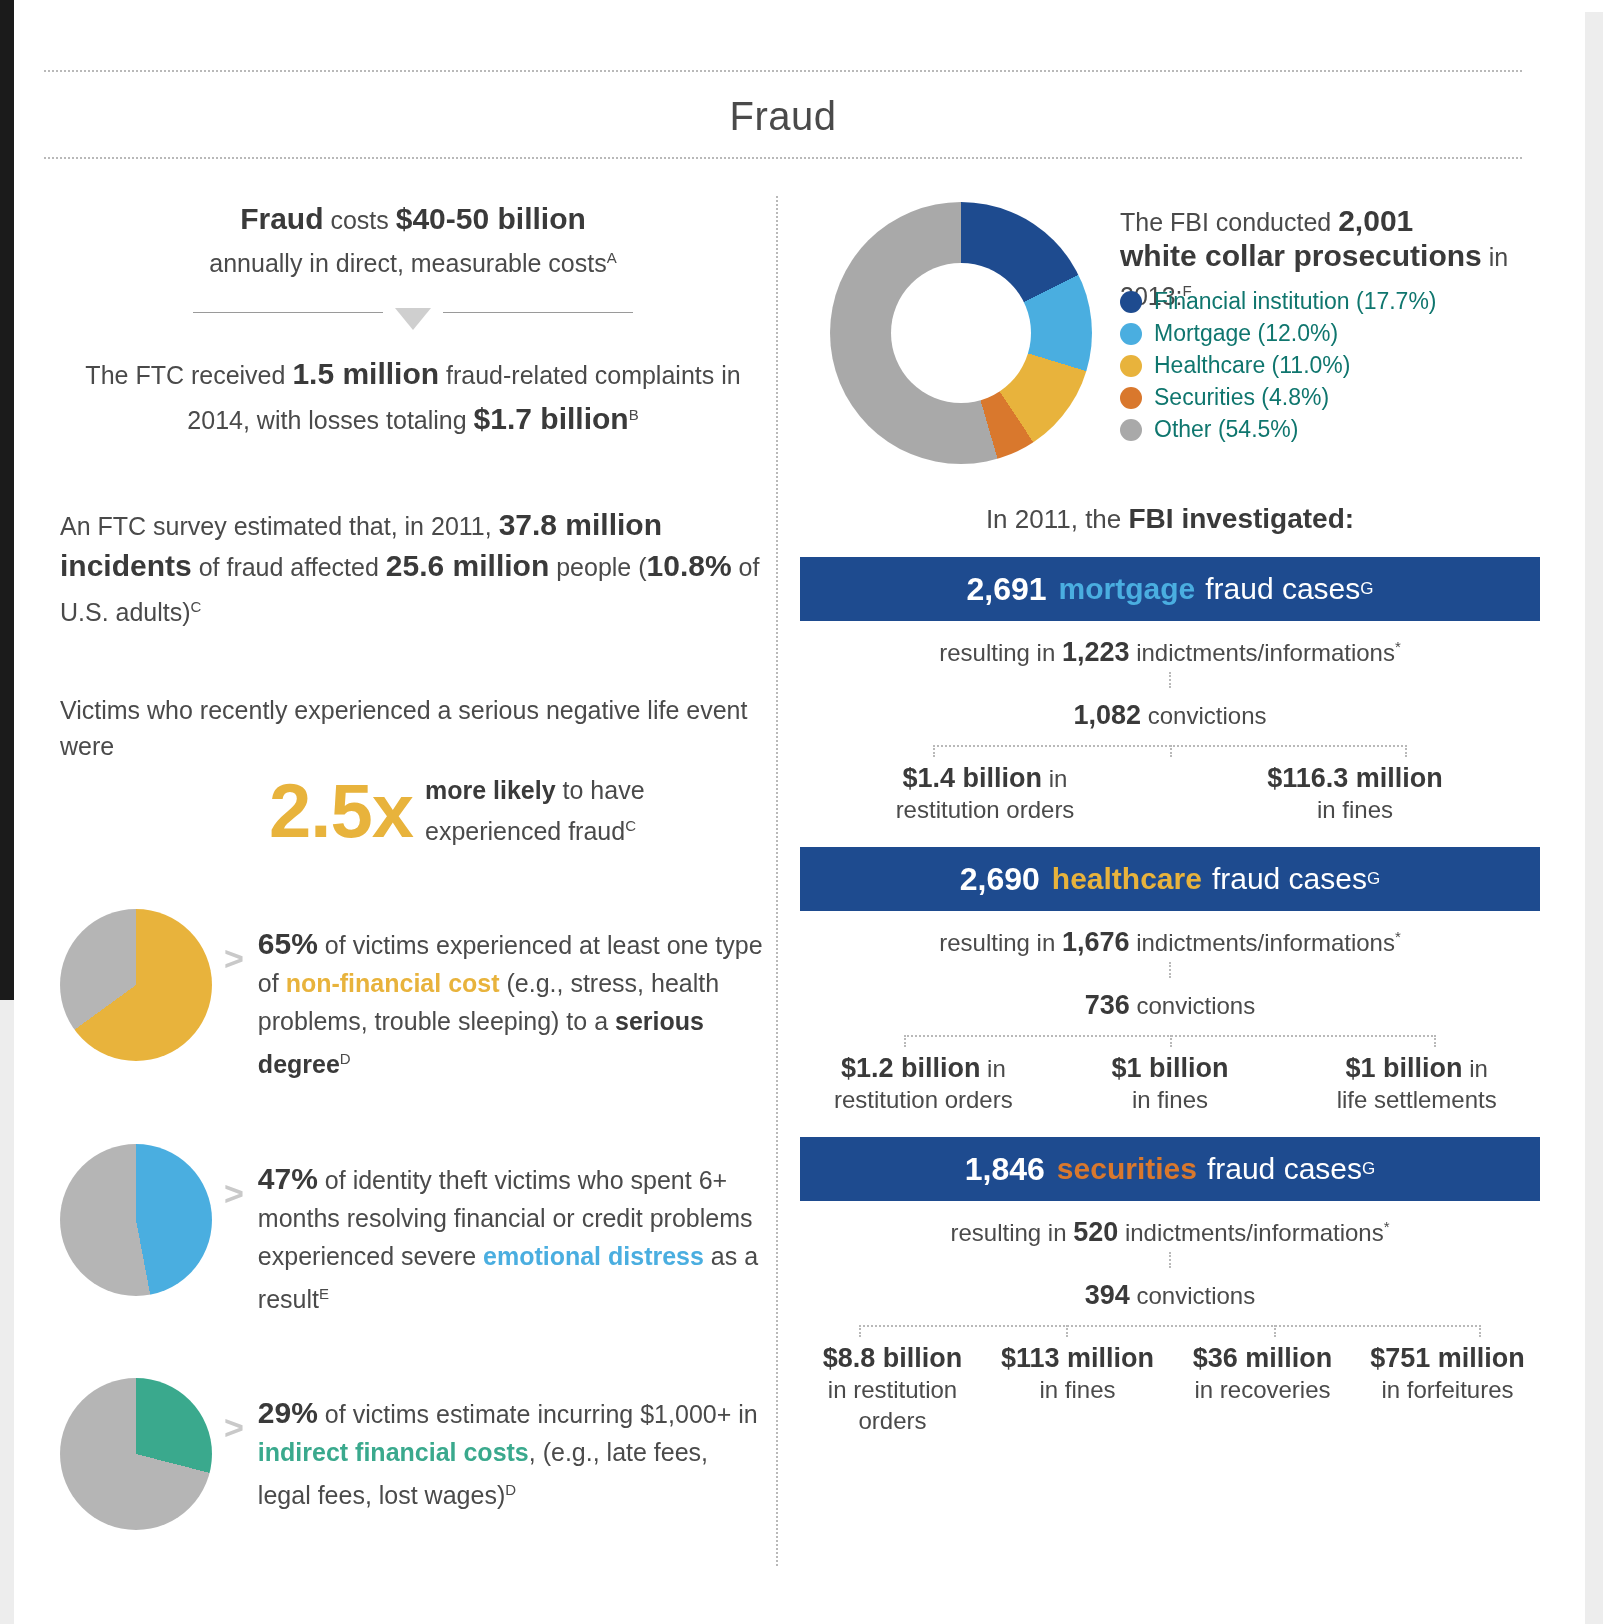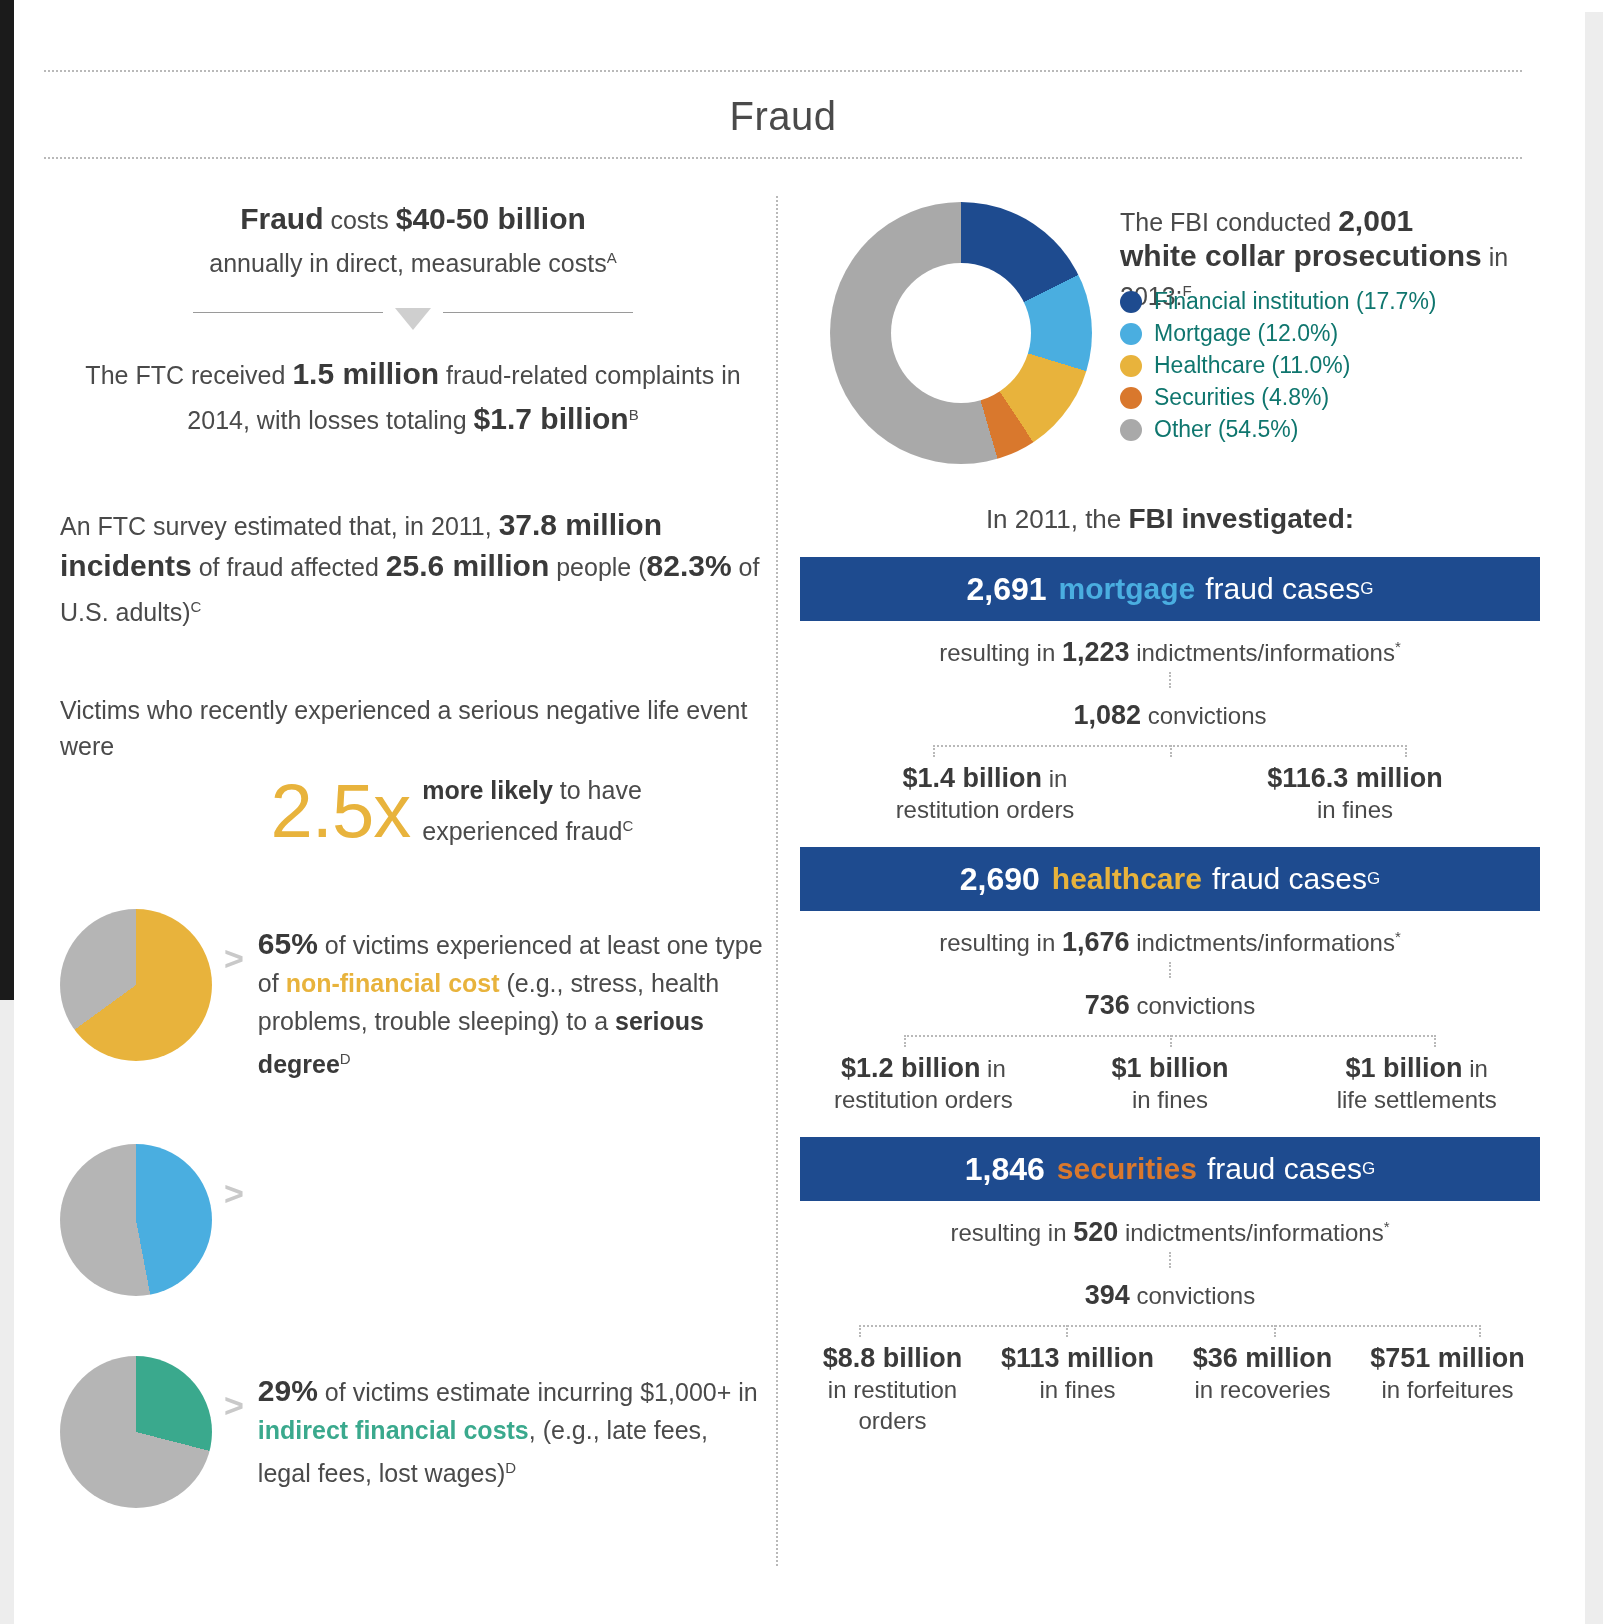--- a/index.html
+++ b/index.html
@@ -115,21 +115,21 @@
     display: flex;
     align-items: center;
     margin-top: 8px;
   }
   .mult-left {
     font-size: 25px; line-height: 36px; color: #4a4a4a;
     width: 250px; text-align: right; padding-right: 10px;
   }
   .mult-num {
     font-size: 76px;
-    font-weight: normal;
+    font-weight: bold;
     color: #e8b33c;
     letter-spacing: -1px;
     line-height: 76px;
     padding: 0 12px;
   }
   .mult-right { font-size: 25px; line-height: 36px; color: #4a4a4a; }
 
   
   .pie-row {
     display: flex;
@@ -274,21 +274,21 @@
       <div class="line-l"></div>
       <div class="tri"></div>
       <div class="line-r"></div>
     </div>
 
     <div class="para center block-2">
       <span>The FTC received </span><b style="font-size:30px">1.5 million</b><span> fraud-related complaints in 2014, with losses totaling </span><b style="font-size:30px">$1.7 billion</b><sup>B</sup>
     </div>
 
     <div class="para block-3">
-      <span>An FTC survey estimated that, in 2011, </span><b style="font-size:30px">37.8 million</b><span> </span><b style="font-size:30px">incidents</b><span> of fraud affected </span><b style="font-size:30px">25.6 million</b><span> people (</span><b style="font-size:30px">82.3%</b><span> of U.S. adults)</span><sup>C</sup>
+      <span>An FTC survey estimated that, in 2011, </span><b style="font-size:30px">37.8 million</b><span> </span><b style="font-size:30px">incidents</b><span> of fraud affected </span><b style="font-size:30px">25.6 million</b><span> people (</span><b style="font-size:30px">10.8%</b><span> of U.S. adults)</span><sup>C</sup>
     </div>
 
     <div class="block-4">
       <div class="para" style="line-height:36px">Victims who recently experienced a serious negative life event were</div>
       <div class="mult-row">
         <div class="mult-left"></div>
         <div class="mult-num">2.5x</div>
         <div class="mult-right">
           <b>more likely</b><span> to have experienced fraud</span><sup>C</sup>
         </div>
@@ -299,20 +299,23 @@
       <div class="pie" id="pie0" style="background: conic-gradient(rgb(232, 179, 60) 0deg, rgb(232, 179, 60) 234deg, rgb(181, 181, 181) 234deg, rgb(181, 181, 181) 360deg);"></div>
       <div class="chev">&gt;</div>
       <div class="pie-text">
         <span class="pct">65%</span><span> of victims experienced at least one type of </span><span class="gold">non-financial cost</span><span> (e.g., stress, health problems, trouble sleeping) to a </span><b>serious degree</b><sup>D</sup>
       </div>
     </div>
 
     <div class="pie-row">
       <div class="pie" id="pie1" style="background: conic-gradient(rgb(74, 174, 224) 0deg, rgb(74, 174, 224) 169.2deg, rgb(181, 181, 181) 169.2deg, rgb(181, 181, 181) 360deg);"></div>
       <div class="chev">&gt;</div>
+      <div class="pie-text">
+        <span class="pct">47%</span><span> of identity theft victims who spent 6+ months resolving financial or credit problems experienced severe </span><span class="blue">emotional distress</span><span> as a result</span><sup>E</sup>
+      </div>
     </div>
 
     <div class="pie-row">
       <div class="pie" id="pie2" style="background: conic-gradient(rgb(58, 169, 141) 0deg, rgb(58, 169, 141) 104.4deg, rgb(181, 181, 181) 104.4deg, rgb(181, 181, 181) 360deg);"></div>
       <div class="chev">&gt;</div>
       <div class="pie-text">
         <span class="pct">29%</span><span> of victims estimate incurring $1,000+ in </span><span class="teal">indirect financial costs</span><span>, (e.g., late fees, legal fees, lost wages)</span><sup>D</sup>
       </div>
     </div>
   </div>

